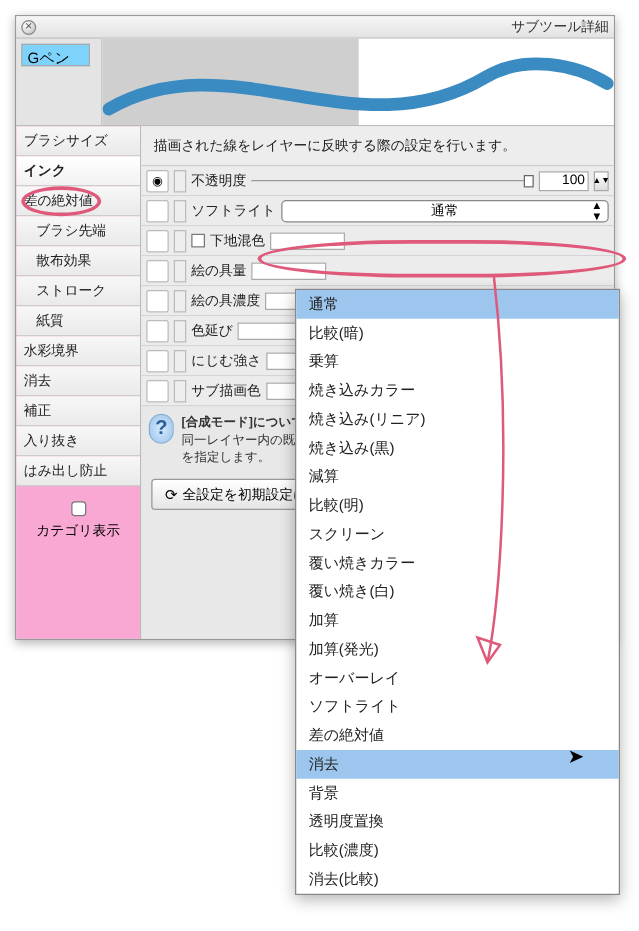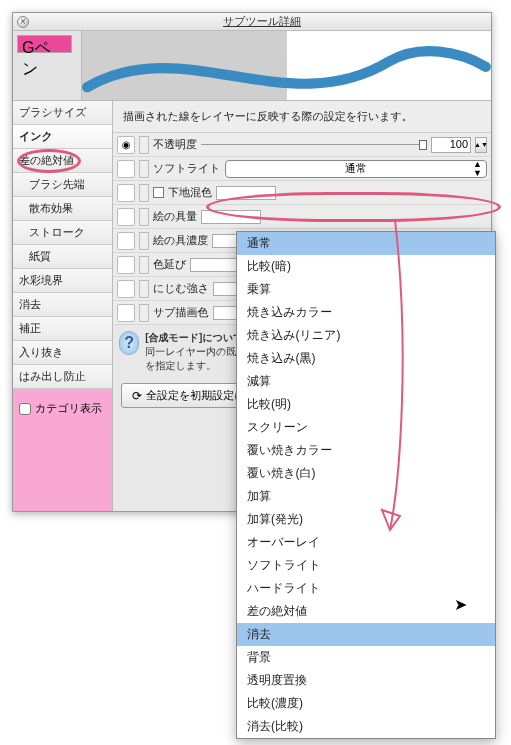--- a/index.html
+++ b/index.html
@@ -30,25 +30,25 @@
     font-size: 11px;
   }
   .close-btn {
     width:12px;height:12px;border-radius:6px;
     background: radial-gradient(circle at 30% 30%, #fff,#bbb);
     border:1px solid #888;
     margin-right:8px;
     display:flex;align-items:center;justify-content:center;
     font-size:10px;color:#555;line-height:1;
   }
-  .title { flex:1; text-align:center; color:#333;text-decoration:underline; }
+  .title { flex:1; text-align:right; color:#333; }
   .preview-row { display:flex; height:70px; border-bottom:1px solid #bbb;}
   .tool-name {
-    width:55px; background:#ec4899; border:1px solid #aaa;
-    margin:4px; padding:2px 4px; font-size:16px; height:18px;
+    width:55px; background:#7dd3fc; border:1px solid #aaa;
+    margin:4px; padding:2px 4px; font-size:12px; height:18px;
     display:inline-block;
   }
   .tool-name-wrap{ width:68px; background:#e4e4e4; }
   .preview { flex:1; background:#fff; position:relative; border-left:1px solid #bbb;}
   .preview-left { position:absolute; left:0; top:0; bottom:0; width:50%; background:#cfcfcf; }
   .stroke {
     position:absolute; left:0; top:0; right:0; bottom:0;
   }
   .body-row { display:flex; height: calc(100% - 18px - 70px); }
   .sidebar {
@@ -56,21 +56,21 @@
     overflow:hidden;
   }
   .sidebar-item {
     padding:4px 6px; border-bottom:1px solid #ccc;
     font-size:11px; color:#222; cursor:pointer;
     background:linear-gradient(#f7f7f7,#eaeaea);
     white-space:nowrap;
   }
   .sidebar-item.indent { padding-left:16px; }
   .sidebar-item.selected { background:linear-gradient(#fff,#f2f2f2); font-weight:bold; }
-  .cat-cb { display:flex; align-items:center; gap:4px; padding:6px; margin-top:6px;}
+  .cat-cb { display:flex; align-items:center; gap:4px; padding:6px; margin-top:6px;flex-direction:column;}
   .cb { width:12px;height:12px;border:1px solid #777;background:#fff;border-radius:3px;}
   .main { flex:1; background:#e8e8e8; overflow:hidden; position:relative;}
   .desc { padding:8px 10px; font-size:11px; color:#222; border-bottom:1px solid #ccc; background:#ededed;}
   .prop-row {
     display:flex; align-items:center; height:24px;
     border-bottom:1px solid #d5d5d5; padding:0 4px; gap:4px;
     background:#ececec;
   }
   .eye { width:18px;height:18px;border:1px solid #bbb;background:#fff;border-radius:2px;display:flex;align-items:center;justify-content:center; font-size:10px;}
   .handle { width:10px;height:18px;border:1px solid #bbb;background:#eee; }
@@ -259,21 +259,20 @@
     <div class="dropdown-item">焼き込み(黒)</div>
     <div class="dropdown-item">減算</div>
     <div class="dropdown-item">比較(明)</div>
     <div class="dropdown-item">スクリーン</div>
     <div class="dropdown-item">覆い焼きカラー</div>
     <div class="dropdown-item">覆い焼き(白)</div>
     <div class="dropdown-item">加算</div>
     <div class="dropdown-item">加算(発光)</div>
     <div class="dropdown-item">オーバーレイ</div>
     <div class="dropdown-item">ソフトライト</div>
-    <div class="dropdown-item">ハードライト</div>
     <div class="dropdown-item">差の絶対値</div>
     <div class="dropdown-item hl">消去</div>
     <div class="dropdown-item">背景</div>
     <div class="dropdown-item">透明度置換</div>
     <div class="dropdown-item">比較(濃度)</div>
     <div class="dropdown-item">消去(比較)</div>
   </div>
 
 <div class="annot-side"></div>
 <div class="annot-combo"></div>

